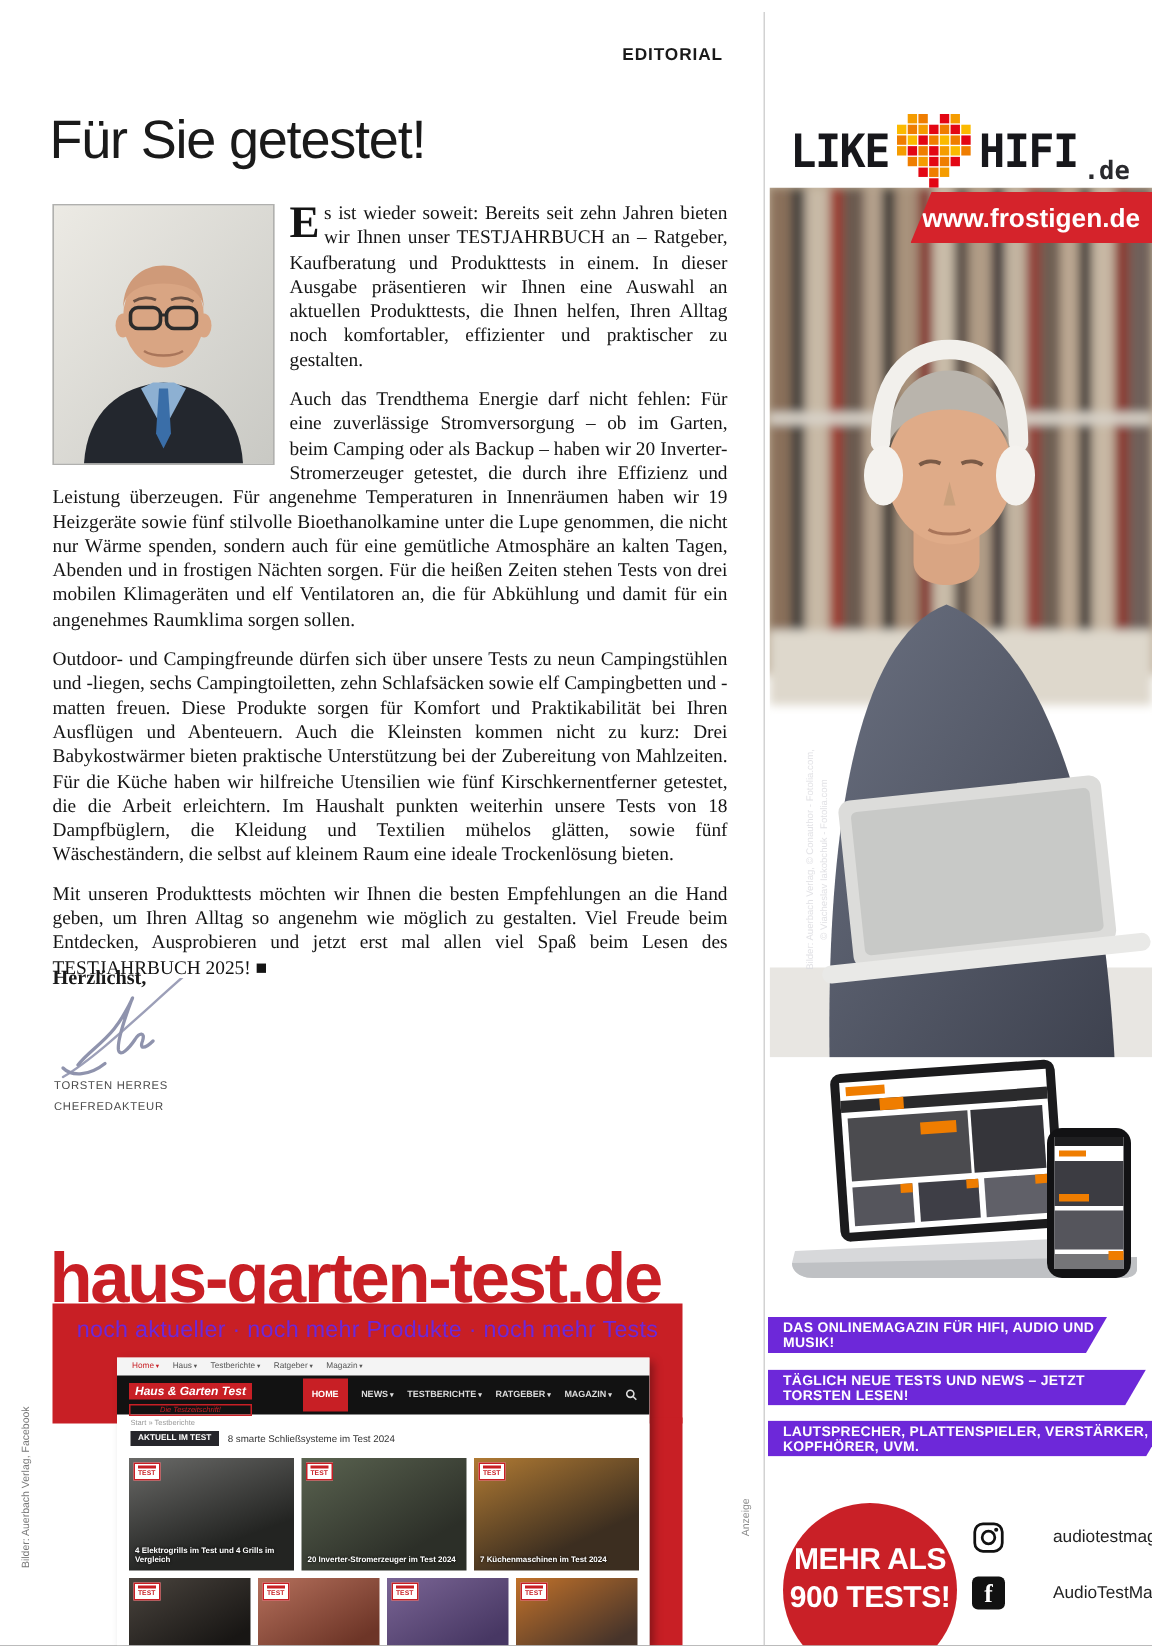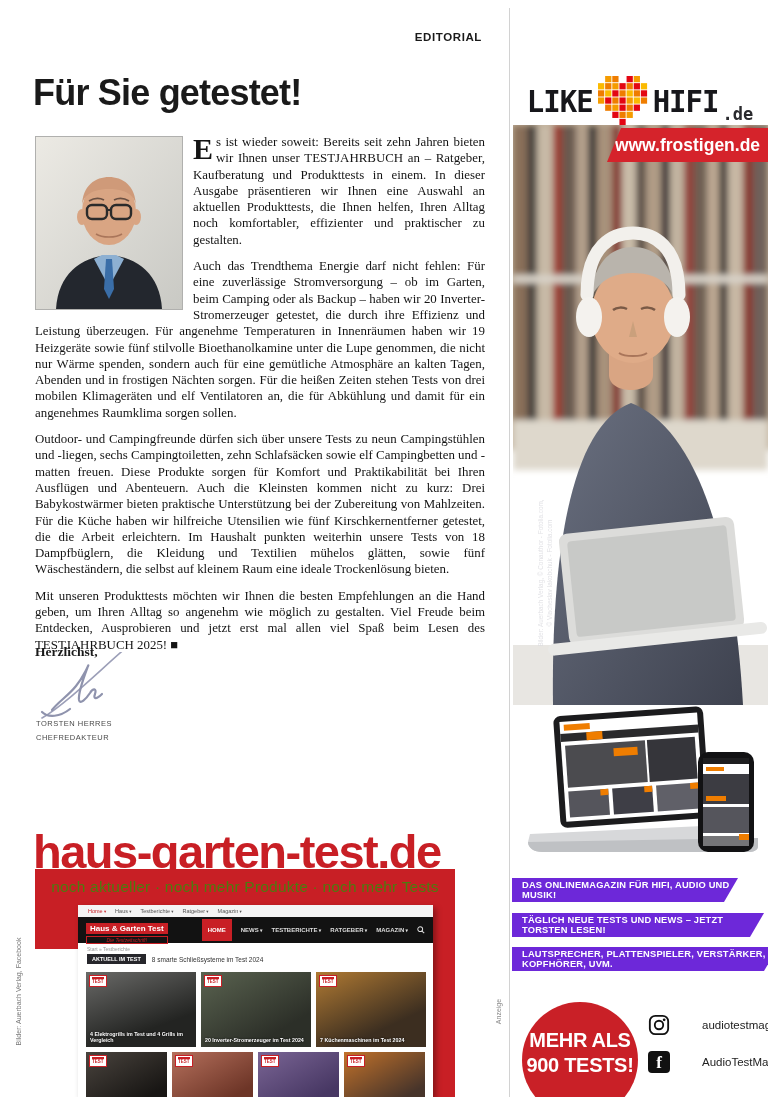--- a/index.html
+++ b/index.html
@@ -1,21 +1,21 @@
 <!DOCTYPE html>
 <html><head>
 <meta charset="utf-8">
 <style>
   html,body{margin:0;padding:0;background:#888;}
   #page{position:relative;width:768px;height:1097px;background:#fff;overflow:hidden;
         font-family:"Liberation Sans",sans-serif;color:#1a1a1a;}
   
   .ed-label{position:absolute;left:35px;top:31px;width:447px;text-align:right;
     font-size:11.5px;font-weight:bold;letter-spacing:.6px;}
-  .ed-title{position:absolute;left:33px;top:72px;font-size:36px;font-weight:bold;
+  .ed-title{position:absolute;left:33px;top:72px;font-size:36px;font-weight:normal;
     letter-spacing:-.8px;}
   .article{position:absolute;left:35px;top:134px;width:450px;
     font-family:"Liberation Serif",serif;font-size:12.9px;line-height:16.3px;
     text-align:justify;color:#141414;}
   .article p{margin:0 0 10px 0;}
   .portrait{float:left;width:146px;height:172px;border:1px solid #b0b0ae;
     margin:2px 10px 6px 0;background:#dcdcd8;}
   .dropcap{float:left;font-size:30px;line-height:26px;font-weight:bold;
     padding:2px 3px 0 0;font-family:"Liberation Serif",serif;}
   .closing{position:absolute;left:35px;top:644px;font-family:"Liberation Serif",serif;
@@ -28,30 +28,30 @@
   .credit-left{left:-57px;top:988px;width:150px;text-align:center;transform:rotate(-90deg);}
   .anzeige{left:468px;top:1008px;width:60px;text-align:center;transform:rotate(-90deg);color:#8a8a8a;}
   .photo-credit{left:412px;top:564px;width:266px;transform:rotate(-90deg);
     font-size:6.4px;line-height:9px;color:rgba(220,220,225,.85);text-align:center;}
   
   .hgt-domain{position:absolute;left:33px;top:824px;font-size:47px;font-weight:bold;
     letter-spacing:-1.5px;color:#c81f25;}
   .hgt-band{position:absolute;left:35px;top:869px;width:420px;height:80px;background:#c81f25;}
   .hgt-strip{position:absolute;left:433px;top:945px;width:22px;height:152px;background:#c81f25;}
   .hgt-tagline{position:absolute;left:35px;top:878px;width:420px;text-align:center;
-    color:#4d7c0f;font-size:15.5px;letter-spacing:.2px;}
+    color:#6d28d9;font-size:15.5px;letter-spacing:.2px;}
   .shot{position:absolute;left:78px;top:905px;width:355px;height:192px;background:#fff;
     box-shadow:3px 3px 6px rgba(0,0,0,.35);overflow:hidden;}
   .shot-topbar{height:12px;background:#f4f4f4;display:flex;align-items:center;gap:9px;
     padding-left:10px;font-size:5.5px;color:#555;}
   .shot-topbar .tn.first{color:#c81f25;}
   .has-caret::after{content:" ▾";font-size:.8em;color:inherit;}
   .shot-header{height:26px;background:#121212;display:flex;align-items:center;}
   .shot-logo{margin-left:8px;}
-  .shot-logo .l1{background:#c81f25;color:#fff;font-weight:bold;
+  .shot-logo .l1{background:#c81f25;color:#fff;font-weight:bold;font-style:italic;
     font-size:8px;padding:1px 4px;display:inline-block;}
   .shot-logo .l2{display:block;border:1px solid #c81f25;color:#c81f25;font-style:italic;
     font-size:5px;padding:0 3px;margin-top:1px;text-align:center;}
   .shot-nav{margin-left:auto;display:flex;align-items:center;gap:9px;padding-right:8px;
     font-size:6px;font-weight:bold;color:#ddd;}
   .shot-nav .active{background:#c81f25;color:#fff;padding:8px 6px;}
   .shot-bc{font-size:5px;color:#999;padding:3px 0 2px 9px;}
   .badge-row{display:flex;align-items:center;gap:6px;padding-left:9px;}
   .badge{background:#26262b;color:#fff;font-size:5.5px;font-weight:bold;padding:2px 5px;}
   .headline{font-size:6.5px;color:#333;}

